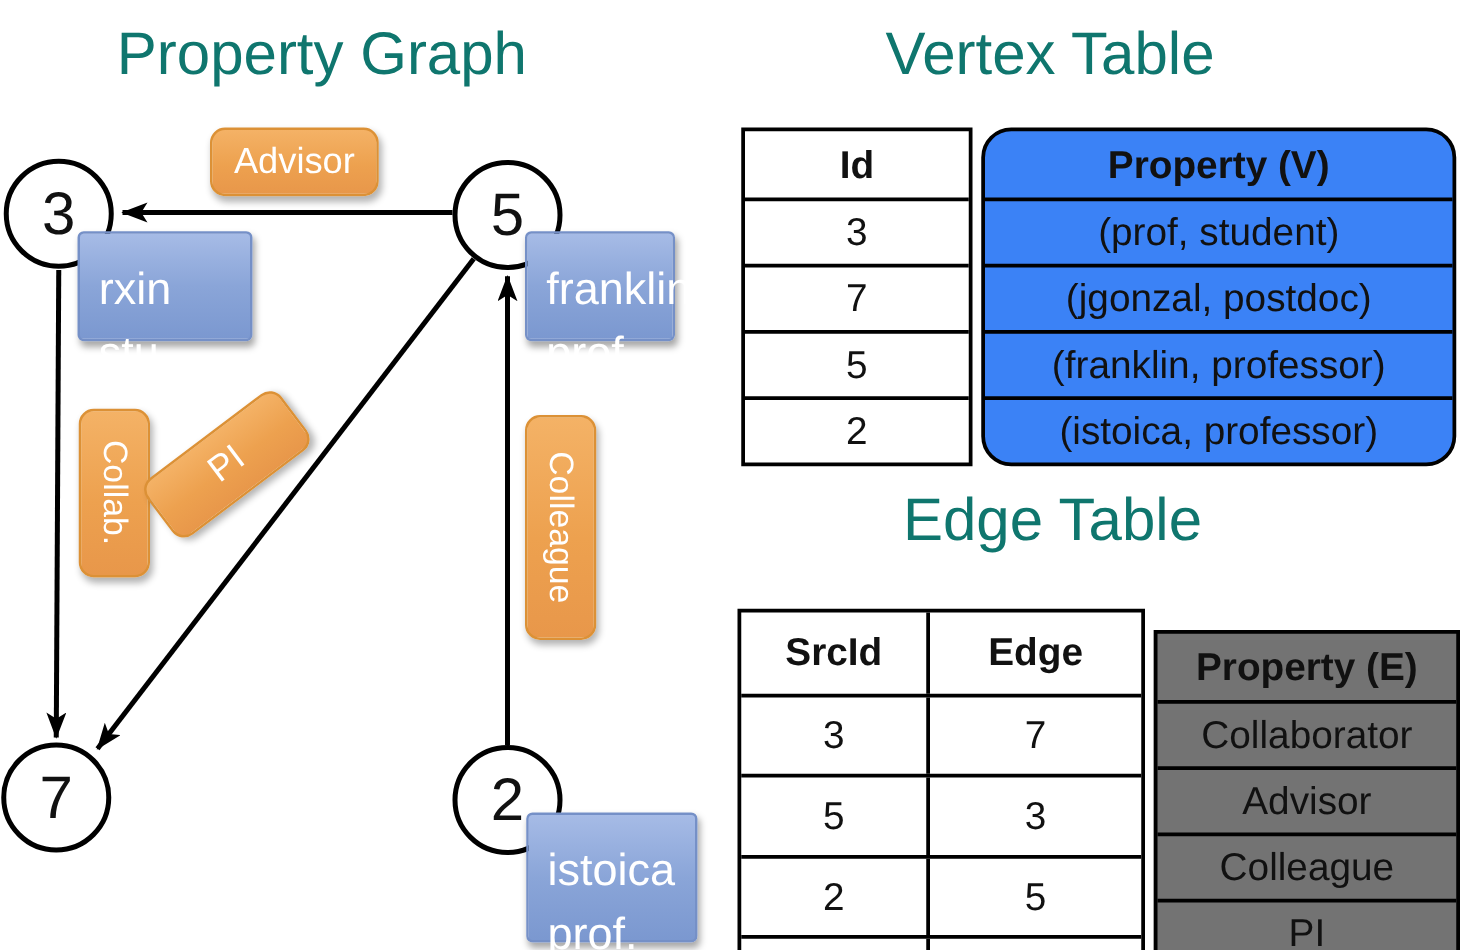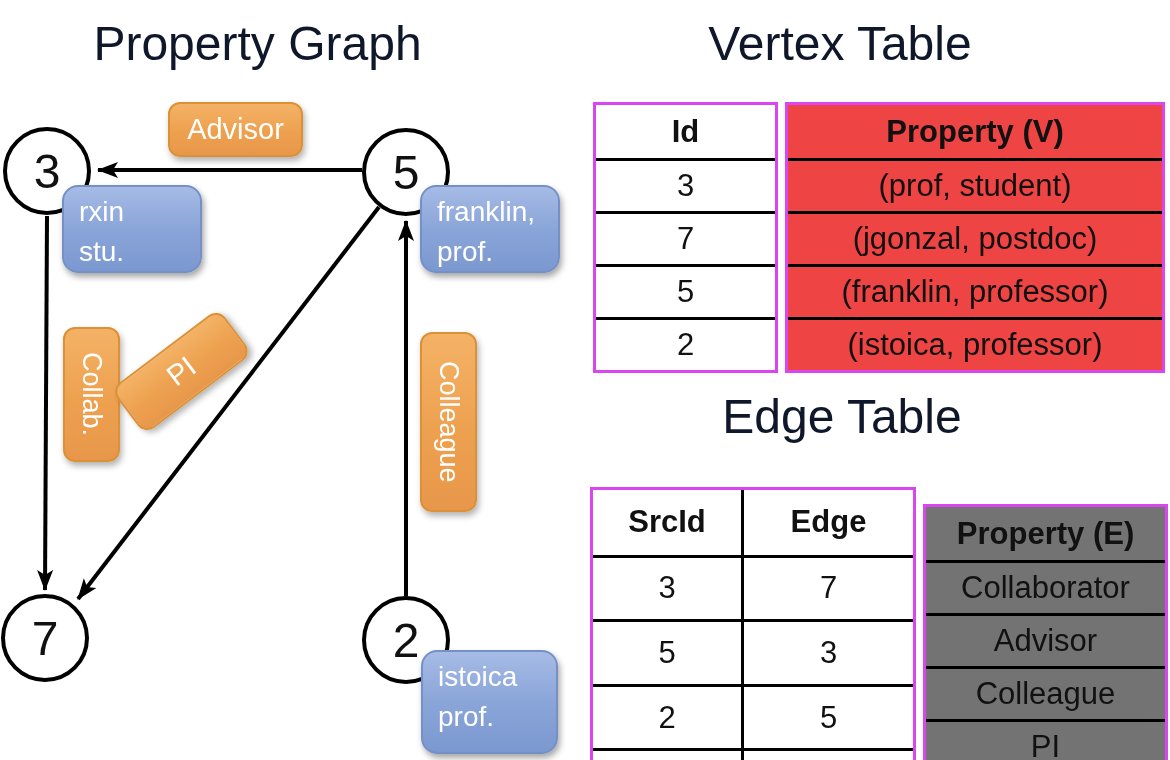--- a/index.html
+++ b/index.html
@@ -4,21 +4,21 @@
 <style>
   html,body { margin:0; padding:0; }
   body {
     width:1170px; height:760px; position:relative; overflow:hidden;
     background:#ffffff; font-family:"Liberation Sans", sans-serif; color:#111;
   }
   .abs { position:absolute; }
 
   
   .big-title {
-    font-size:48px; letter-spacing:0px; color:#0f172a;
+    font-size:48px; letter-spacing:0px; color:#0f766e;
     text-align:center; white-space:nowrap;
   }
   #graph-title  { left:0;   top:16px;  width:515px; }
   #vertex-title { left:585px; top:16px; width:510px; }
   #edge-title   { left:585px; top:389px; width:514px; }
 
   
   #graph-panel { left:0; top:0; width:585px; height:760px; }
   #edge-svg { position:absolute; left:0; top:0; z-index:1; }
 
@@ -30,62 +30,62 @@
     font-size:48px; color:#111;
   }
   #node-3 { left:3px;   top:127px; }
   #node-5 { left:362px; top:128px; }
   #node-7 { left:1px;   top:594px; }
   #node-2 { left:362px; top:596px; }
 
   .vbox {
     position:absolute; z-index:4; box-sizing:border-box;
     background:linear-gradient(180deg,#a6bbe6 0%, #8aa5d8 50%, #7b98d0 100%);
-    border:2px solid #7590c7; border-radius:16px;
+    border:2px solid #7590c7; border-radius:5px;
     box-shadow:2px 4px 6px rgba(0,0,0,0.35);
-    color:#fff; font-size:28px; line-height:1.42;
-    padding:5px 0 0 15px;
+    color:#fff; font-size:36px; line-height:1.42;
+    padding:18px 0 0 15px;
   }
   #vbox-rxin     { left:62px;  top:185px; width:140px; height:88px; }
-  #vbox-franklin { left:420px; top:185px; width:140px; height:88px; }
+  #vbox-franklin { left:420px; top:185px; width:120px; height:88px; }
   #vbox-jgonzal  { left:62px;  top:650px; width:138px; height:88px; }
   #vbox-istoica  { left:421px; top:650px; width:137px; height:104px; }
 
   .ebox {
     position:absolute; z-index:2; box-sizing:border-box;
     background:linear-gradient(180deg,#f4b266 0%, #eda14f 55%, #e8974a 100%);
     border:2px solid #dc9136; border-radius:12px;
     box-shadow:2px 4px 6px rgba(0,0,0,0.3);
     color:#fff; display:flex; align-items:center; justify-content:center;
     font-size:29px;
   }
   #ebox-advisor   { left:168px; top:102px; width:135px; height:55px; }
   #ebox-collab    { left:63px;  top:327px; width:57px;  height:135px; font-size:27px; }
   #ebox-colleague { left:420px; top:332px; width:57px;  height:180px; font-size:27px; }
   #ebox-pi        { left:114px; top:343px; width:135px; height:57px; transform:rotate(-37deg); font-size:29px; }
   .vtext { writing-mode:vertical-rl; }
 
   
   .tbl {
     position:absolute; box-sizing:border-box;
-    border:3px solid #d946ef; background:#fff;
+    border:3px solid #000000; background:#fff;
     display:grid; grid-template-rows:repeat(5, 1fr);
     font-size:31px; color:#111;
   }
   .trow { display:flex; box-sizing:border-box; }
   .trow + .trow { border-top:3px solid #000; }
   .tcell {
     flex:1; display:flex; align-items:center; justify-content:center;
     box-sizing:border-box; white-space:nowrap;
   }
   .tcell + .tcell { border-left:3px solid #000; }
   .hdr .tcell { font-weight:bold; }
 
   #vertex-id-table   { left:593px; top:102px; width:185px; height:271px; }
-  #vertex-prop-table { left:785px; top:102px; width:380px; height:271px; background:#ef4444; }
+  #vertex-prop-table { left:785px; top:102px; width:380px; height:271px; background:#3b82f6;border-radius:24px; }
   #edge-ids-table    { left:590px; top:487px; width:326px; height:329px; }
   #edge-ids-table .tcell:first-child { flex:0 0 148px; }
   #edge-prop-table   { left:923px; top:504px; width:245px; height:271px; background:#737373; }
 </style>
 </head>
 <body>
 
 <div class="abs" id="graph-panel">
 
   <div class="abs big-title" id="graph-title">Property Graph</div>

